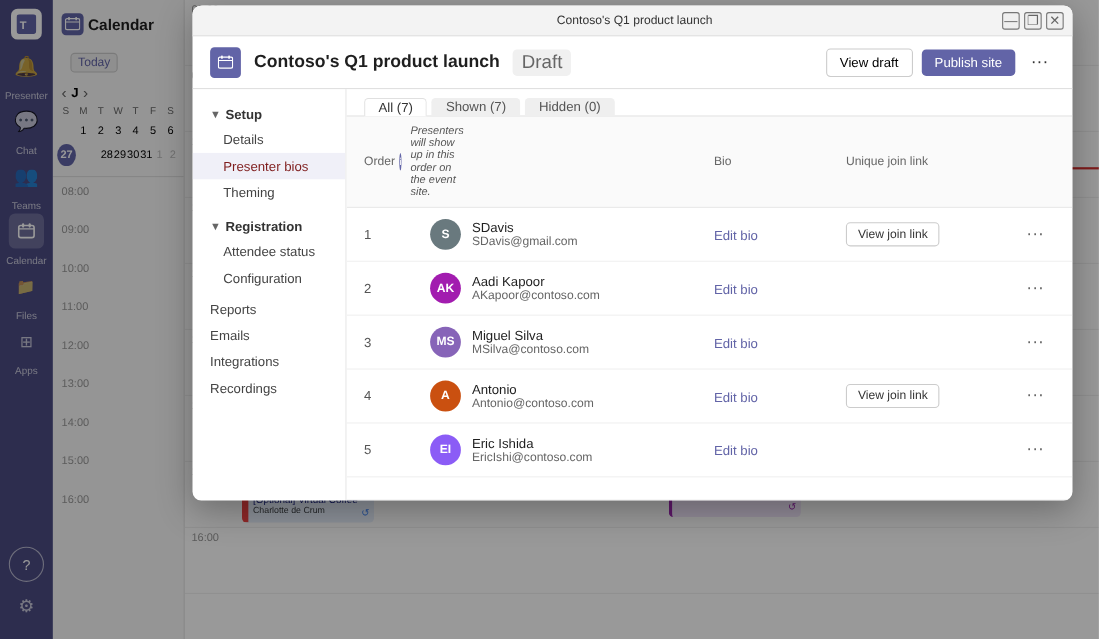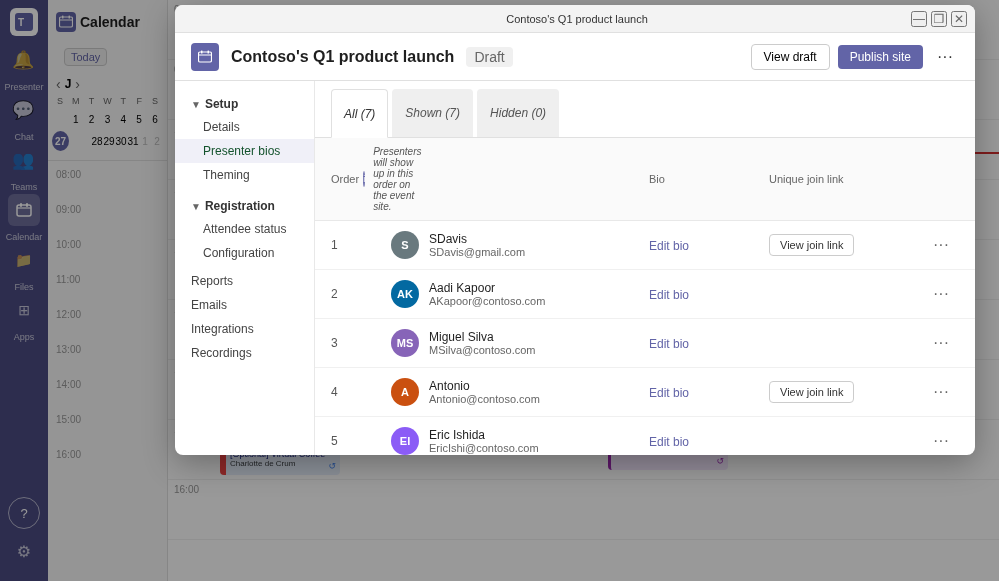--- a/index.html
+++ b/index.html
@@ -59,21 +59,21 @@
     }
     .modal-title-text { font-size: 11px; color: #333; flex: 1; text-align: center; }
     .window-controls { display: flex; gap: 4px; }
     .win-btn { width: 16px; height: 16px; display: flex; align-items: center; justify-content: center; font-size: 12px; color: #666; cursor: pointer; }
     .modal-header {
       height: 48px; display: flex; align-items: center; padding: 0 16px; gap: 12px;
       border-bottom: 1px solid #e0e0e0;
     }
     .event-icon { width: 28px; height: 28px; background: #6264a7; border-radius: 4px; display: flex; align-items: center; justify-content: center; color: white; font-size: 14px; }
     .event-title { font-size: 16px; font-weight: 600; color: #1f1f1f; }
-    .draft-badge { background: #f0f0f0; color: #666; font-size: 14px; padding: 2px 8px; border-radius: 4px; }
+    .draft-badge { background: #f0f0f0; color: #666; font-size: 17px; padding: 2px 8px; border-radius: 4px; }
     .header-actions { margin-left: auto; display: flex; gap: 8px; align-items: center; }
     .btn-view-draft { border: 1px solid #ccc; background: white; border-radius: 4px; padding: 5px 12px; font-size: 12px; cursor: pointer; }
     .btn-publish { background: #6264a7; color: white; border: none; border-radius: 4px; padding: 5px 12px; font-size: 12px; cursor: pointer; font-weight: 500; }
     .btn-more { border: none; background: white; cursor: pointer; font-size: 16px; color: #333; padding: 4px 6px; }
 
     
     .modal-body { display: flex; flex: 1; overflow: hidden; }
 
     
     .modal-nav {
@@ -82,35 +82,35 @@
     }
     .nav-section { padding: 4px 0; }
     .nav-section-header {
       padding: 4px 16px; font-size: 12px; font-weight: 600; color: #333;
       display: flex; align-items: center; gap: 4px; cursor: pointer;
     }
     .nav-section-arrow { font-size: 10px; color: #666; }
     .nav-item {
       padding: 5px 16px 5px 28px; font-size: 12px; color: #444; cursor: pointer;
     }
-    .nav-item.active { color: #14532d; background: #f0f0f8; font-weight: 500; }
+    .nav-item.active { color: #7f1d1d; background: #f0f0f8; font-weight: 500; }
     .nav-top-item {
       padding: 5px 16px; font-size: 12px; color: #444; cursor: pointer;
     }
 
     
     .modal-main { flex: 1; overflow: hidden; display: flex; flex-direction: column; }
 
     
     .tab-bar {
       display: flex; gap: 4px; padding: 8px 16px 0; border-bottom: 1px solid #e0e0e0;
     }
     .tab-btn {
-      padding: 16px 12px; font-size: 12px; border-radius: 4px 4px 0 0; cursor: pointer;
-      border: 1px solid transparent; color: #555; font-style: italic;
+      padding: 0 12px; font-size: 12px; border-radius: 4px 4px 0 0; cursor: pointer;
+      border: 1px solid transparent; color: #555;
     }
     .tab-btn.active { border-color: #e0e0e0; border-bottom: 1px solid white; background: white; color: #333; font-weight: 500; margin-bottom: -1px; }
 
     
     .presenters-table { flex: 1; overflow-y: auto; }
     .table-header {
       display: flex; align-items: center; padding: 8px 16px; background: #fafafa;
       border-bottom: 1px solid #e8e8e8; font-size: 11px; color: #666;
     }
     .th-order { width: 60px; }
@@ -139,21 +139,21 @@
     .row-link { width: 160px; }
     .join-link-btn {
       border: 1px solid #ccc; background: white; border-radius: 4px; padding: 4px 10px;
       font-size: 11px; cursor: pointer; color: #333;
     }
     .row-actions { width: 30px; }
     .more-btn { background: none; border: none; cursor: pointer; color: #666; font-size: 16px; padding: 2px 4px; }
 
     
     .av-purple { background: #8764b8; }
-    .av-teal { background: #0369a1; }
+    .av-teal { background: #a21caf; }
     .av-orange { background: #ca5010; }
     .av-blue { background: #8b5cf6; }
     .av-gray { background: #69797e; }
   </style>
 </head>
 <body>
 
 <div class="teams-sidebar">
   <div class="teams-logo">
     <svg width="18" height="18" viewBox="0 0 18 18">

